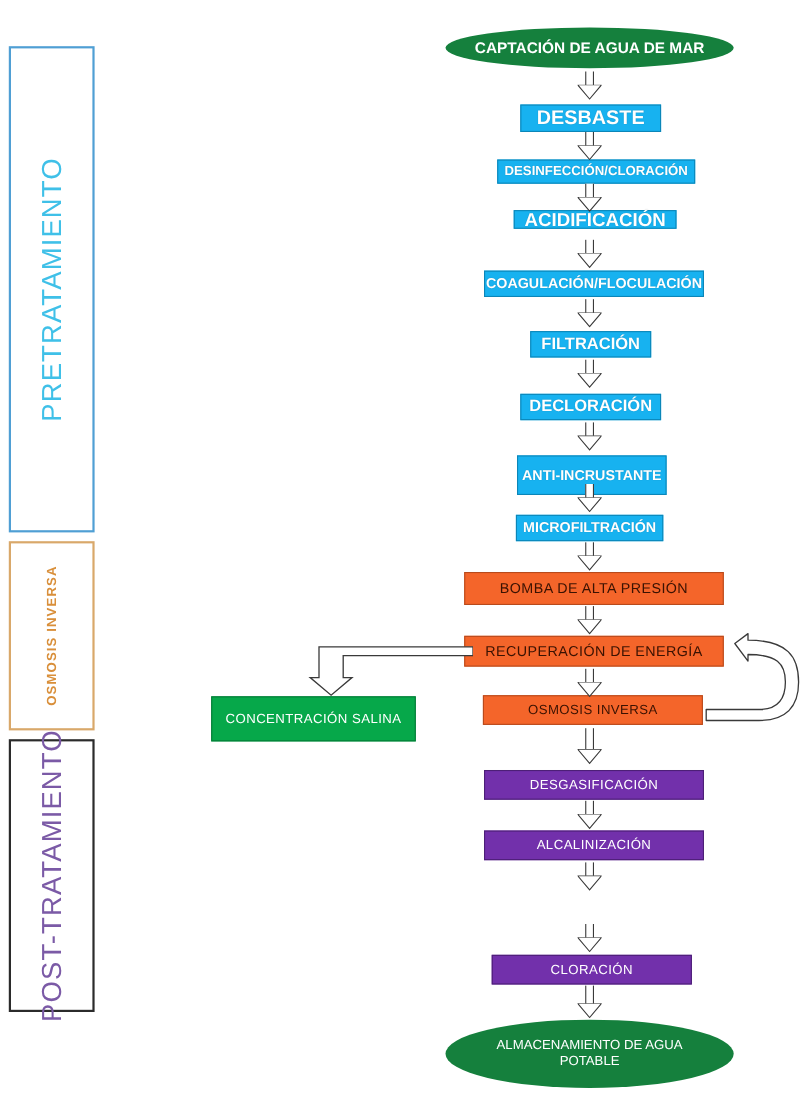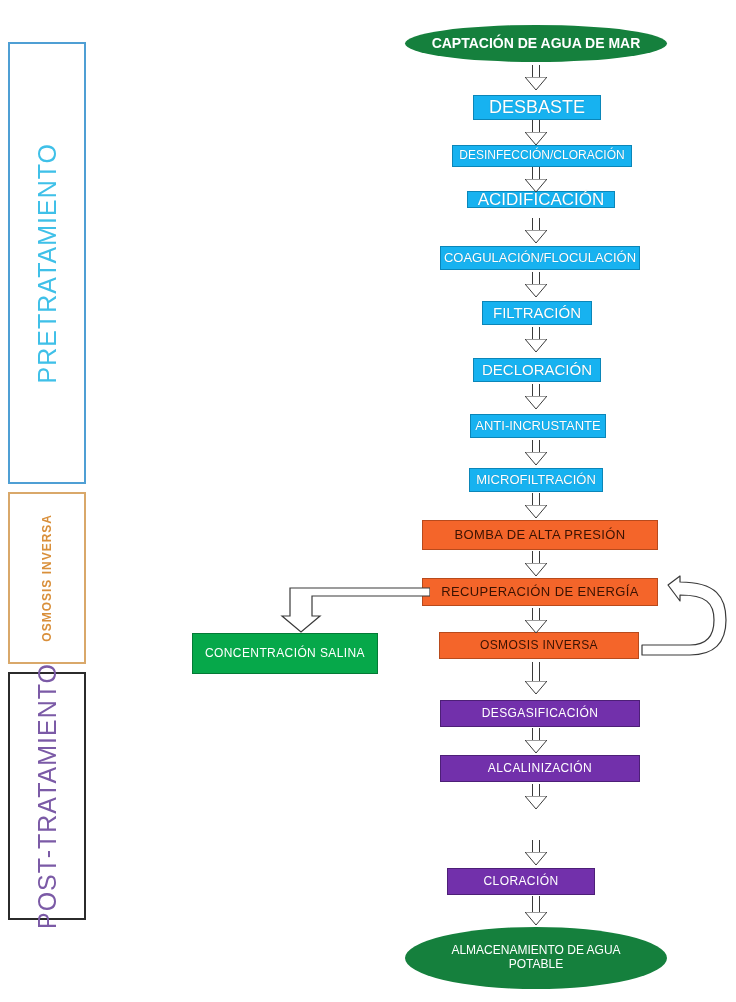--- a/index.html
+++ b/index.html
@@ -71,21 +71,21 @@
     line-height: 1.15;
   }
   .node.terminator {
     border-radius: 50%;
     background: #15803d;
     font-weight: bold;
   }
   .node.pretreat {
     background: #17b2f0;
     border: 1px solid #0b86b8;
-    font-weight: normal;
+    font-weight: bold;
     text-shadow: 0 0 1px rgba(0,0,0,.25);
   }
   .node.osmosis {
     background: #f4652a;
     border: 1px solid #b84a1c;
     color: #3a1202;
     letter-spacing: .4px;
   }
   .node.posttreat {
     background: #7230ab;
@@ -165,21 +165,21 @@
   </div>
 
   <div class="node pretreat" style="left:482px; top:301px; width:110px; height:24px; font-size:15px;">
     <span>FILTRACIÓN</span>
   </div>
 
   <div class="node pretreat" style="left:473px; top:358px; width:128px; height:24px; font-size:15px;">
     <span>DECLORACIÓN</span>
   </div>
 
-  <div class="node pretreat" style="left:470px; top:414px; width:136px; height:24px; font-size:13px;">
+  <div class="node pretreat" style="left:470px; top:414px; width:136px; height:36px; font-size:13px;">
     <span>ANTI-INCRUSTANTE</span>
   </div>
 
   <div class="node pretreat" style="left:469px; top:468px; width:134px; height:24px; font-size:13px;">
     <span>MICROFILTRACIÓN</span>
   </div>
 
   <div class="node osmosis" style="left:422px; top:520px; width:236px; height:30px; font-size:13px;">
     <span>BOMBA DE ALTA PRESIÓN</span>
   </div>
@@ -198,21 +198,21 @@
 
   <div class="node posttreat" style="left:440px; top:700px; width:200px; height:27px; font-size:12px;">
     <span>DESGASIFICACIÓN</span>
   </div>
 
   <div class="node posttreat" style="left:440px; top:755px; width:200px; height:27px; font-size:12px;">
     <span>ALCALINIZACIÓN</span>
   </div>
 
 
-  <div class="node posttreat" style="left:447px; top:868px; width:148px; height:27px; font-size:12px;">
+  <div class="node posttreat" style="left:447px; top:868px; width:182px; height:27px; font-size:12px;">
     <span>CLORACIÓN</span>
   </div>
 
   <div class="node terminator" style="left:405px; top:927px; width:262px; height:62px; font-size:12px; font-weight:normal; padding:0 44px; box-sizing:border-box;">
     <span>ALMACENAMIENTO DE AGUA POTABLE</span>
   </div>
 
   <div class="arrow-down" style="left:525px; top:65px;">
     <div class="shaft"></div>
     <div class="head">

